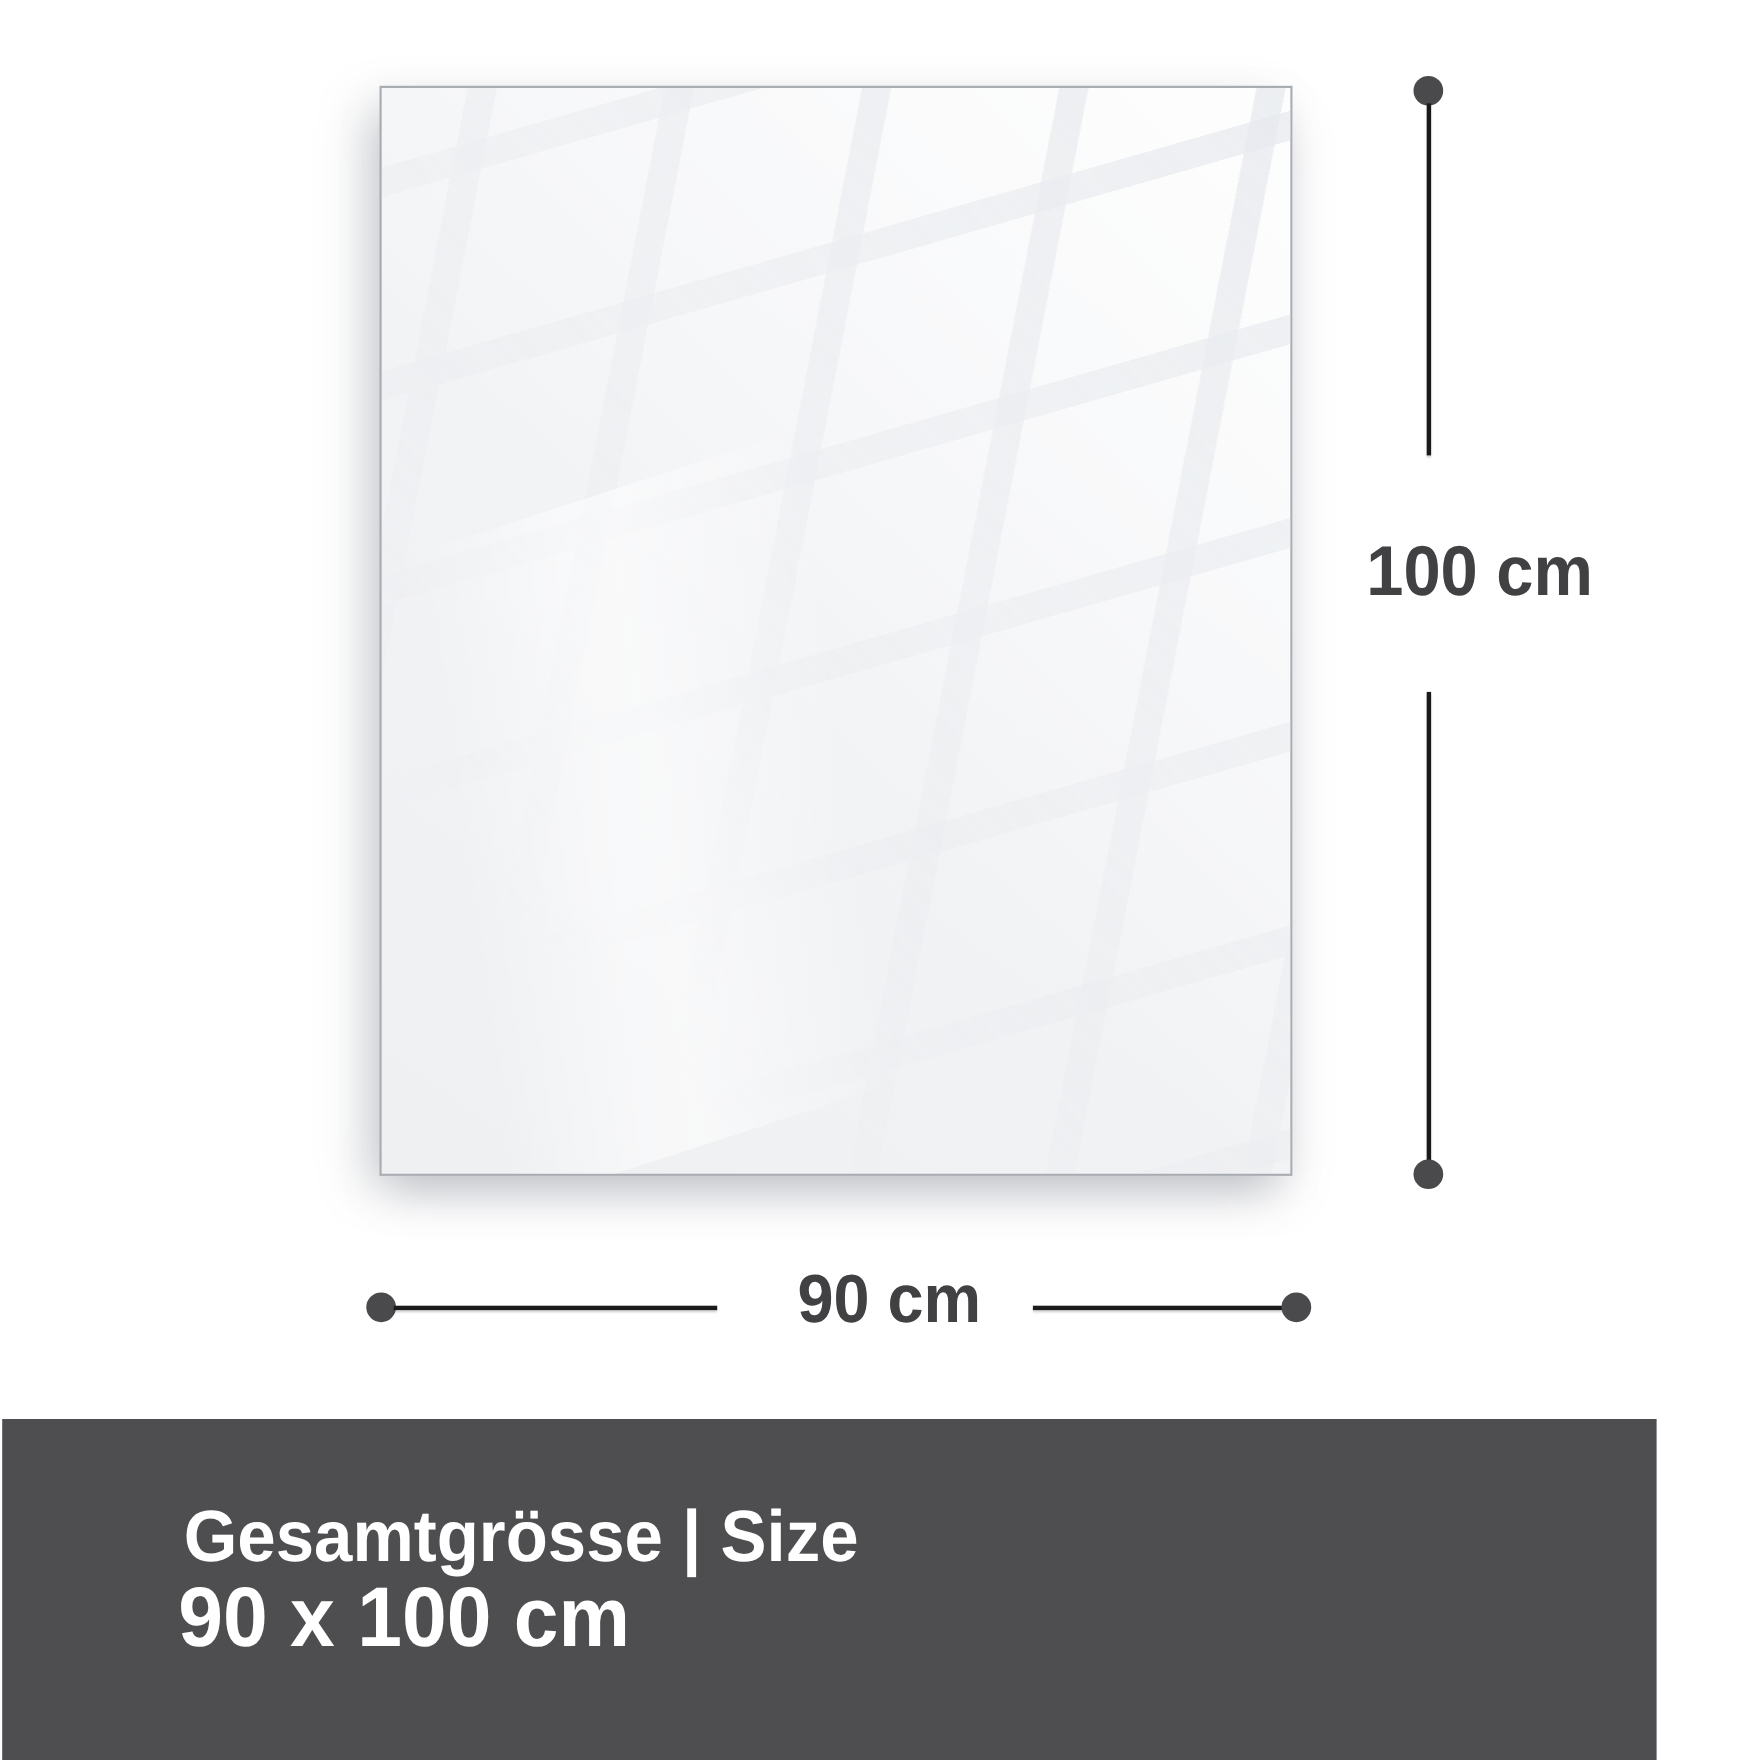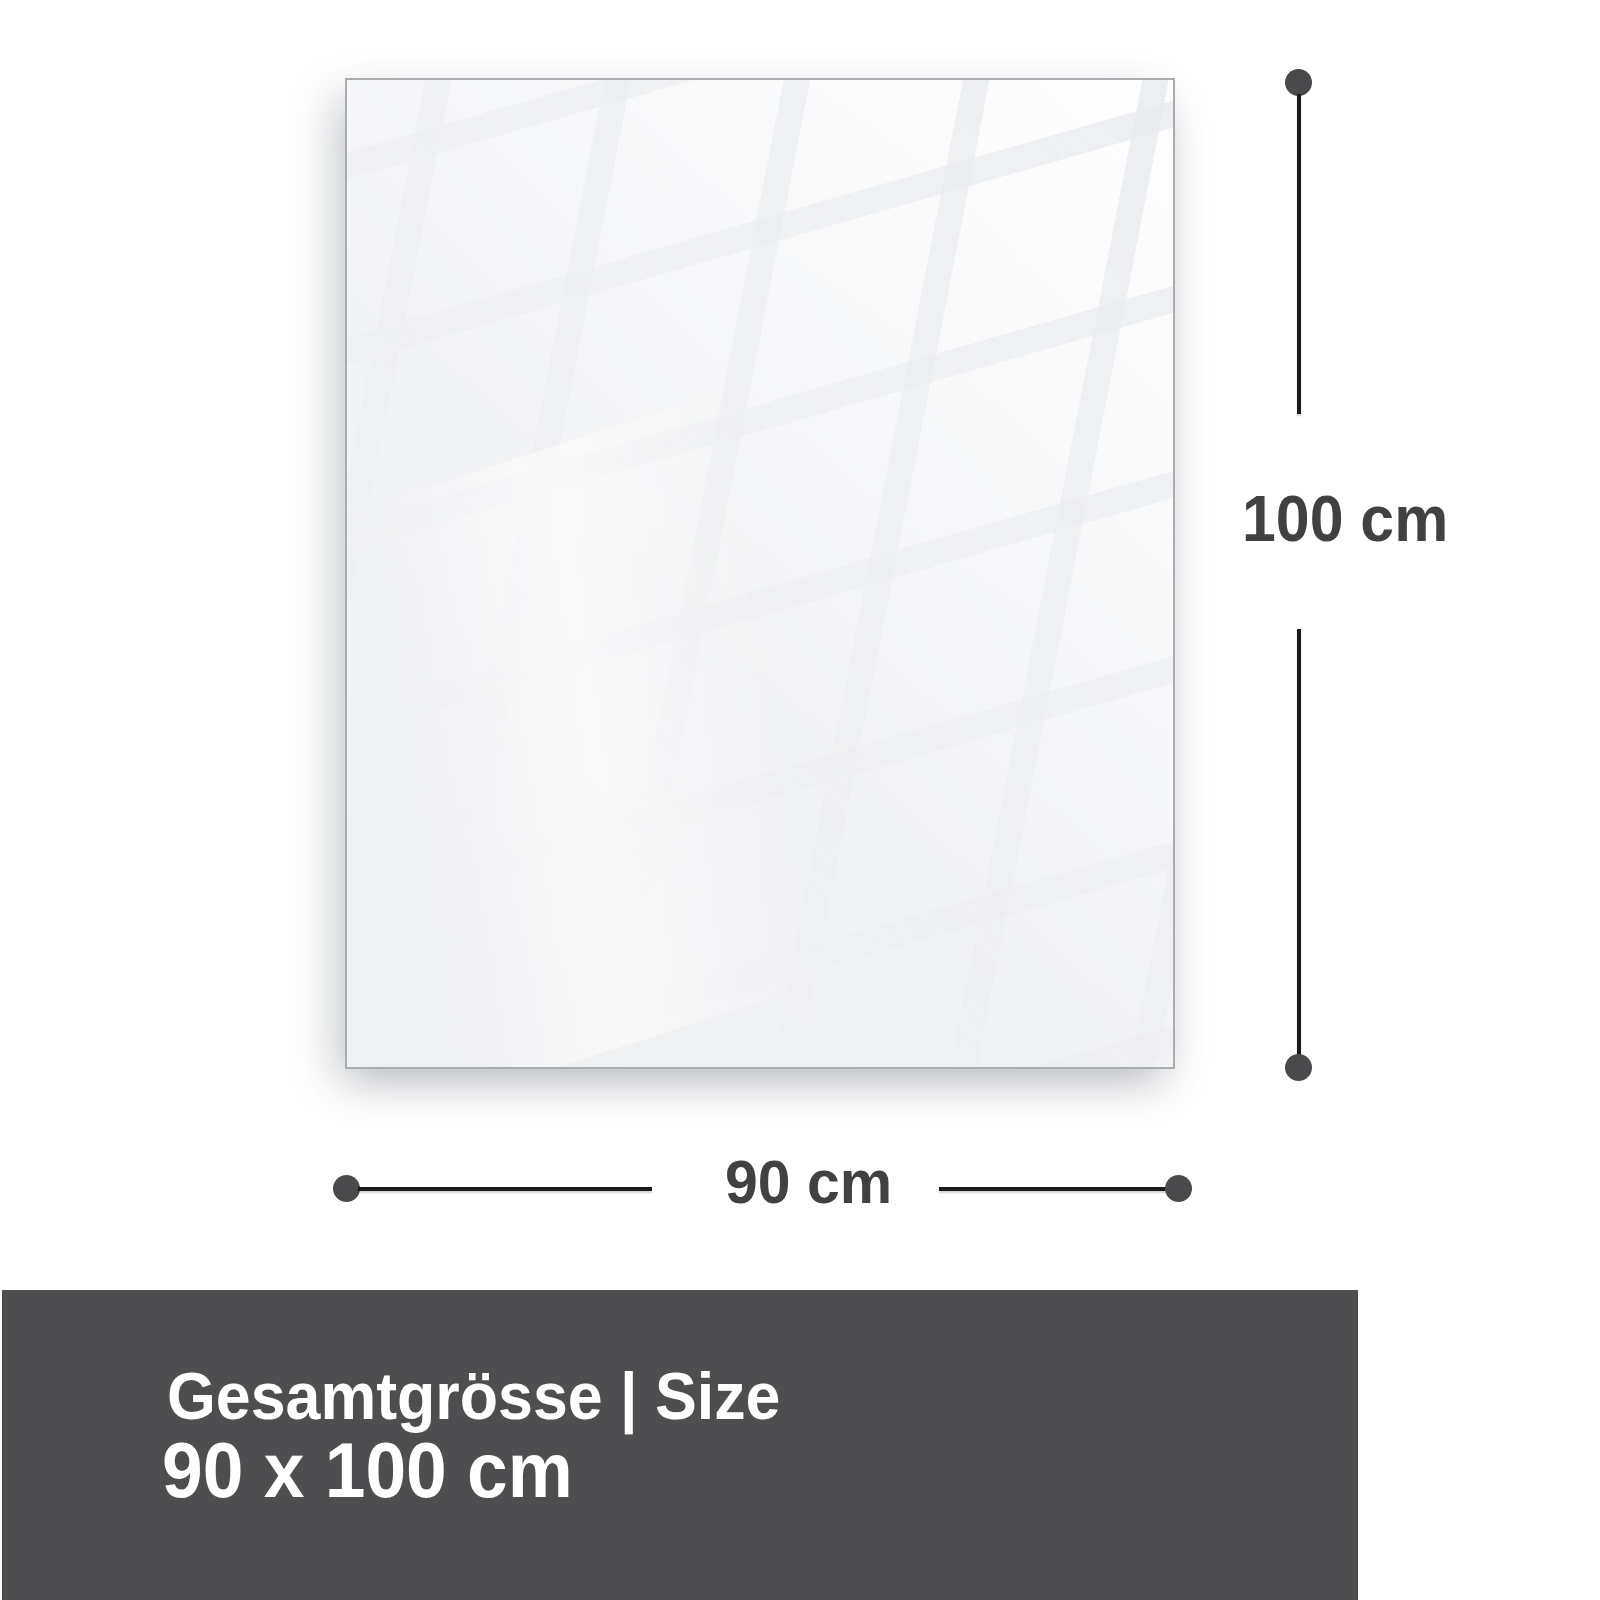--- a/index.html
+++ b/index.html
@@ -61,21 +61,21 @@
   .dim-label{
     position:absolute;color:var(--dimension-label);
     font-weight:bold;line-height:1;white-space:nowrap;
     transform:scaleX(0.95);transform-origin:left top;
   }
   .dim-label.height{left:1240px;top:487px;font-size:64px;}
   .dim-label.width{left:723px;top:1151px;font-size:62px;}
 
   
   .footer{
-    position:absolute;left:0;top:1290px;width:1356px;height:310px;
+    position:absolute;left:0;top:1290px;width:1504px;height:310px;
     background:var(--footer-bg);color:var(--footer-text);
   }
   .footer .title{
     position:absolute;left:165px;top:1363px;margin-top:-1290px;
     font-size:66px;font-weight:bold;line-height:1;white-space:nowrap;
     transform:scaleX(0.95);transform-origin:left top;
     position:absolute;
   }
   .footer .value{
     position:absolute;left:160px;top:1432px;margin-top:-1290px;

